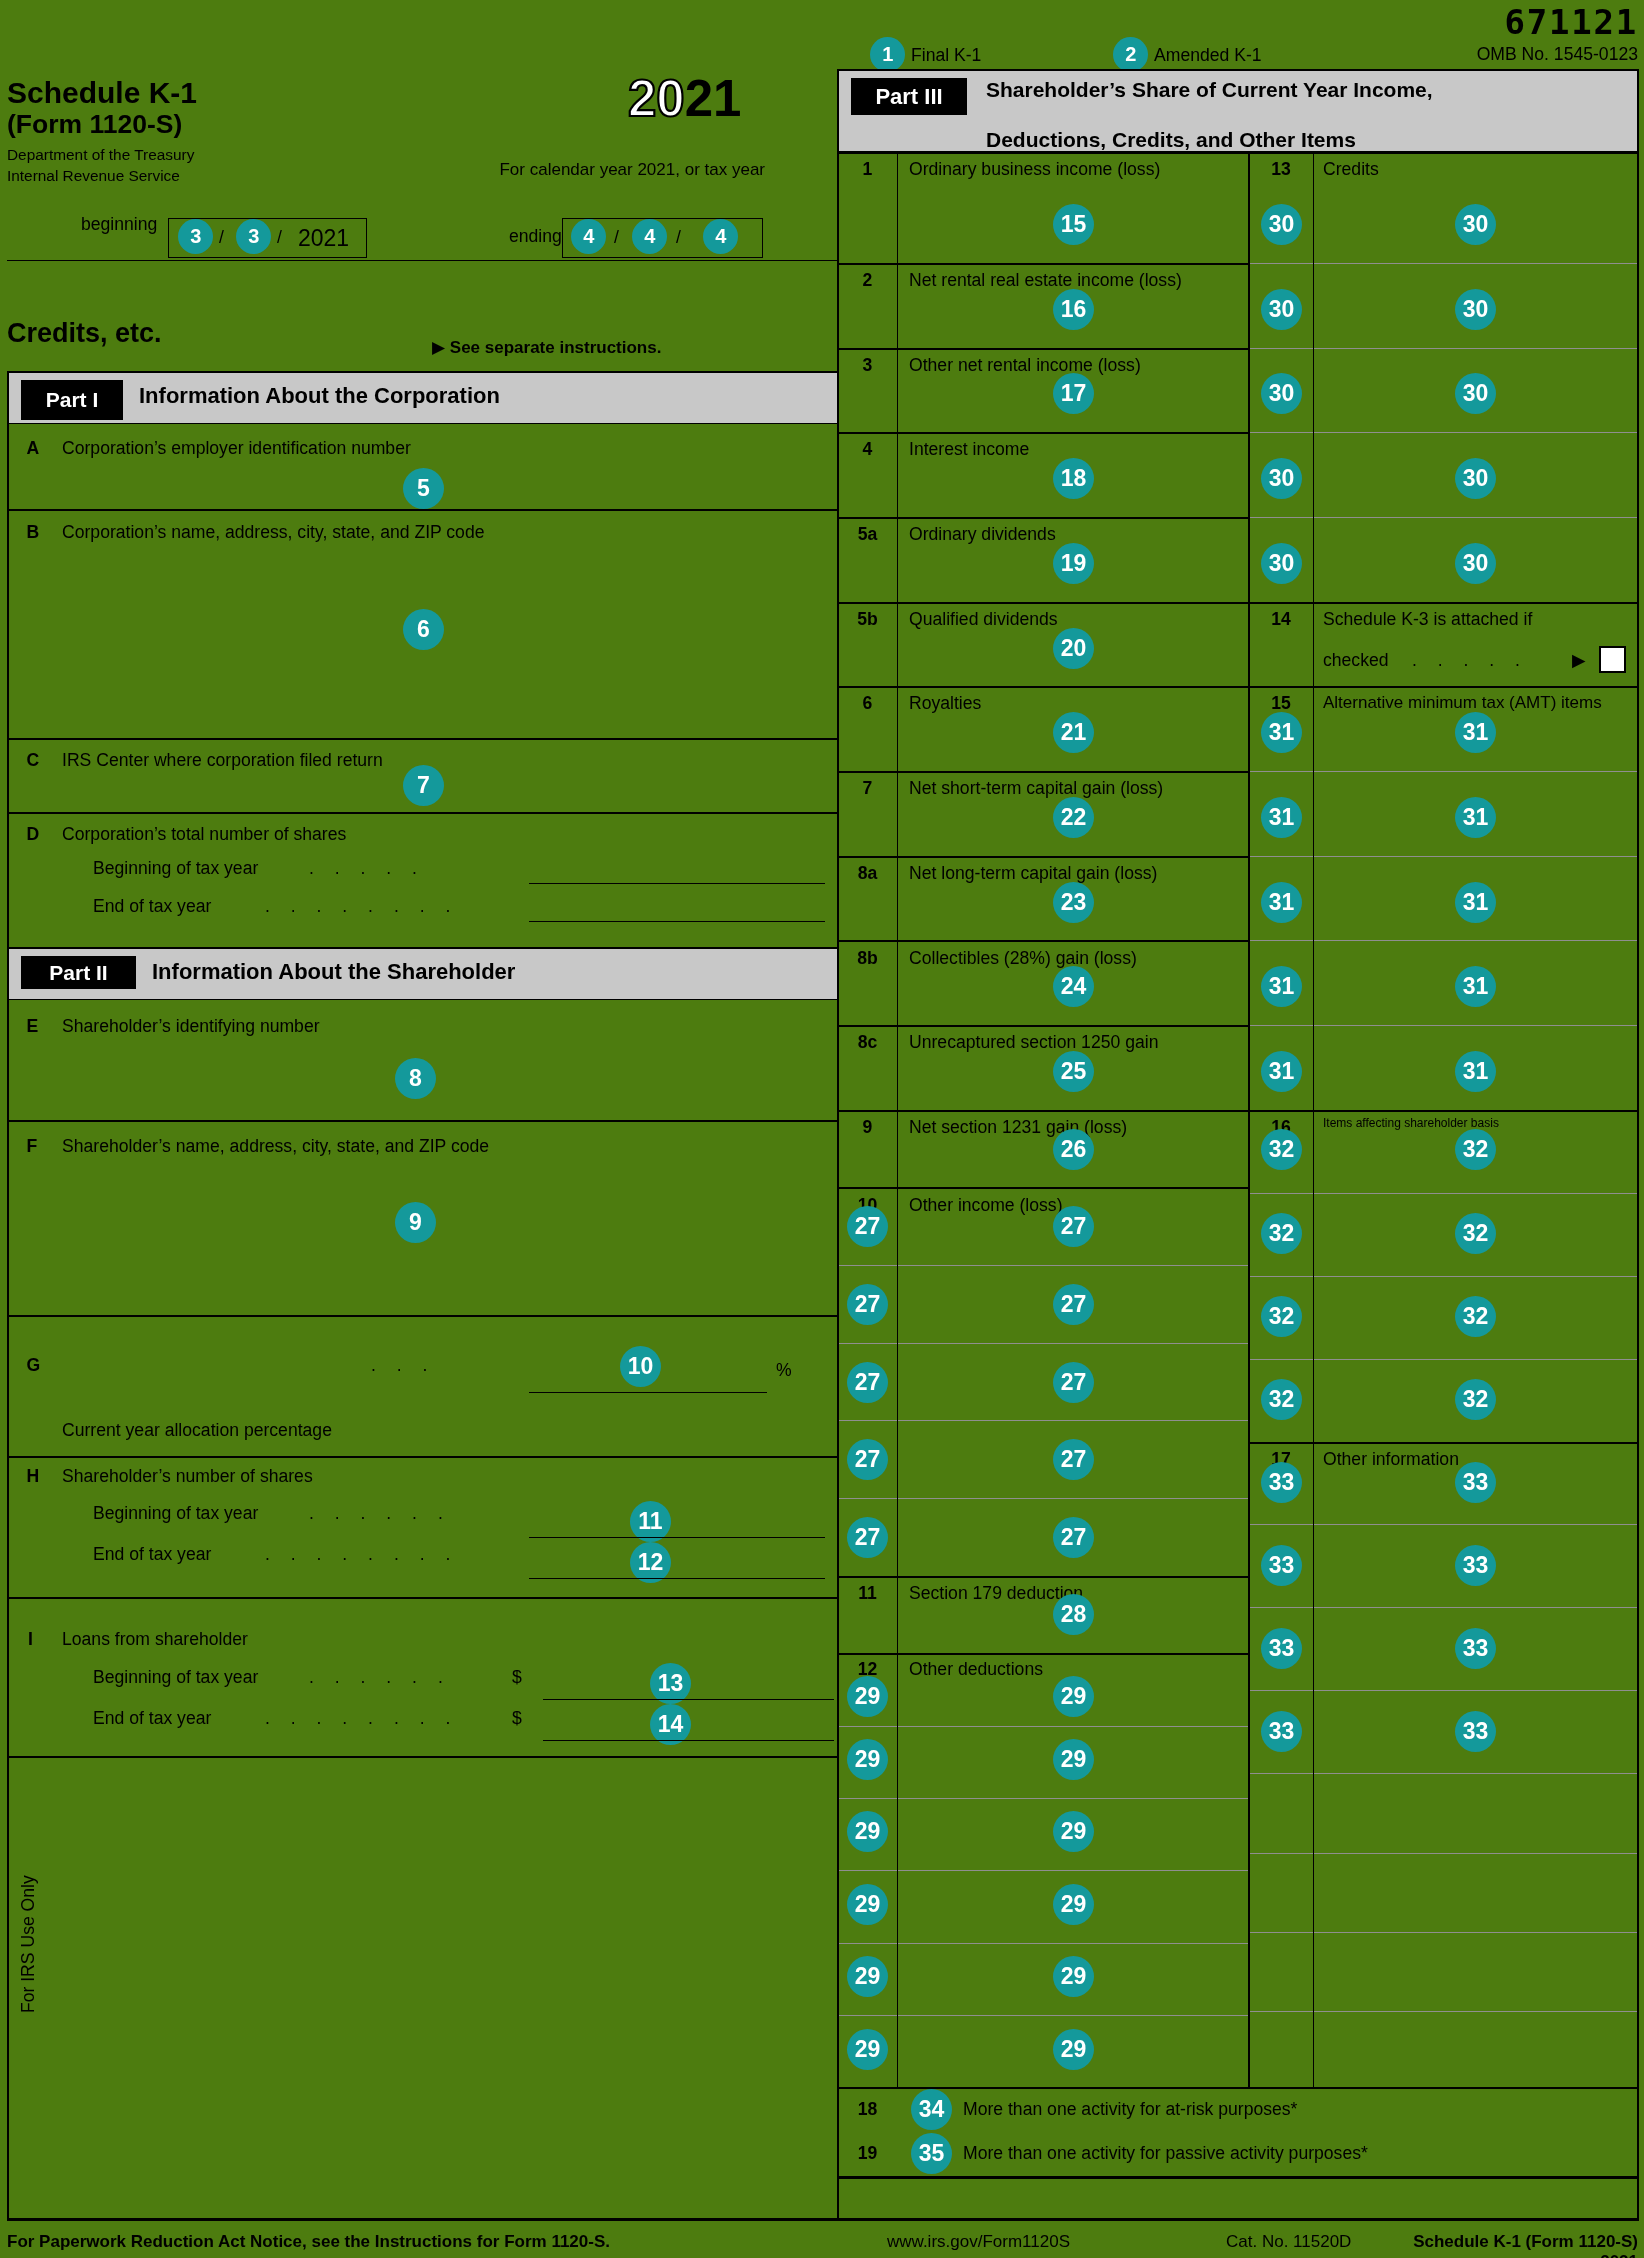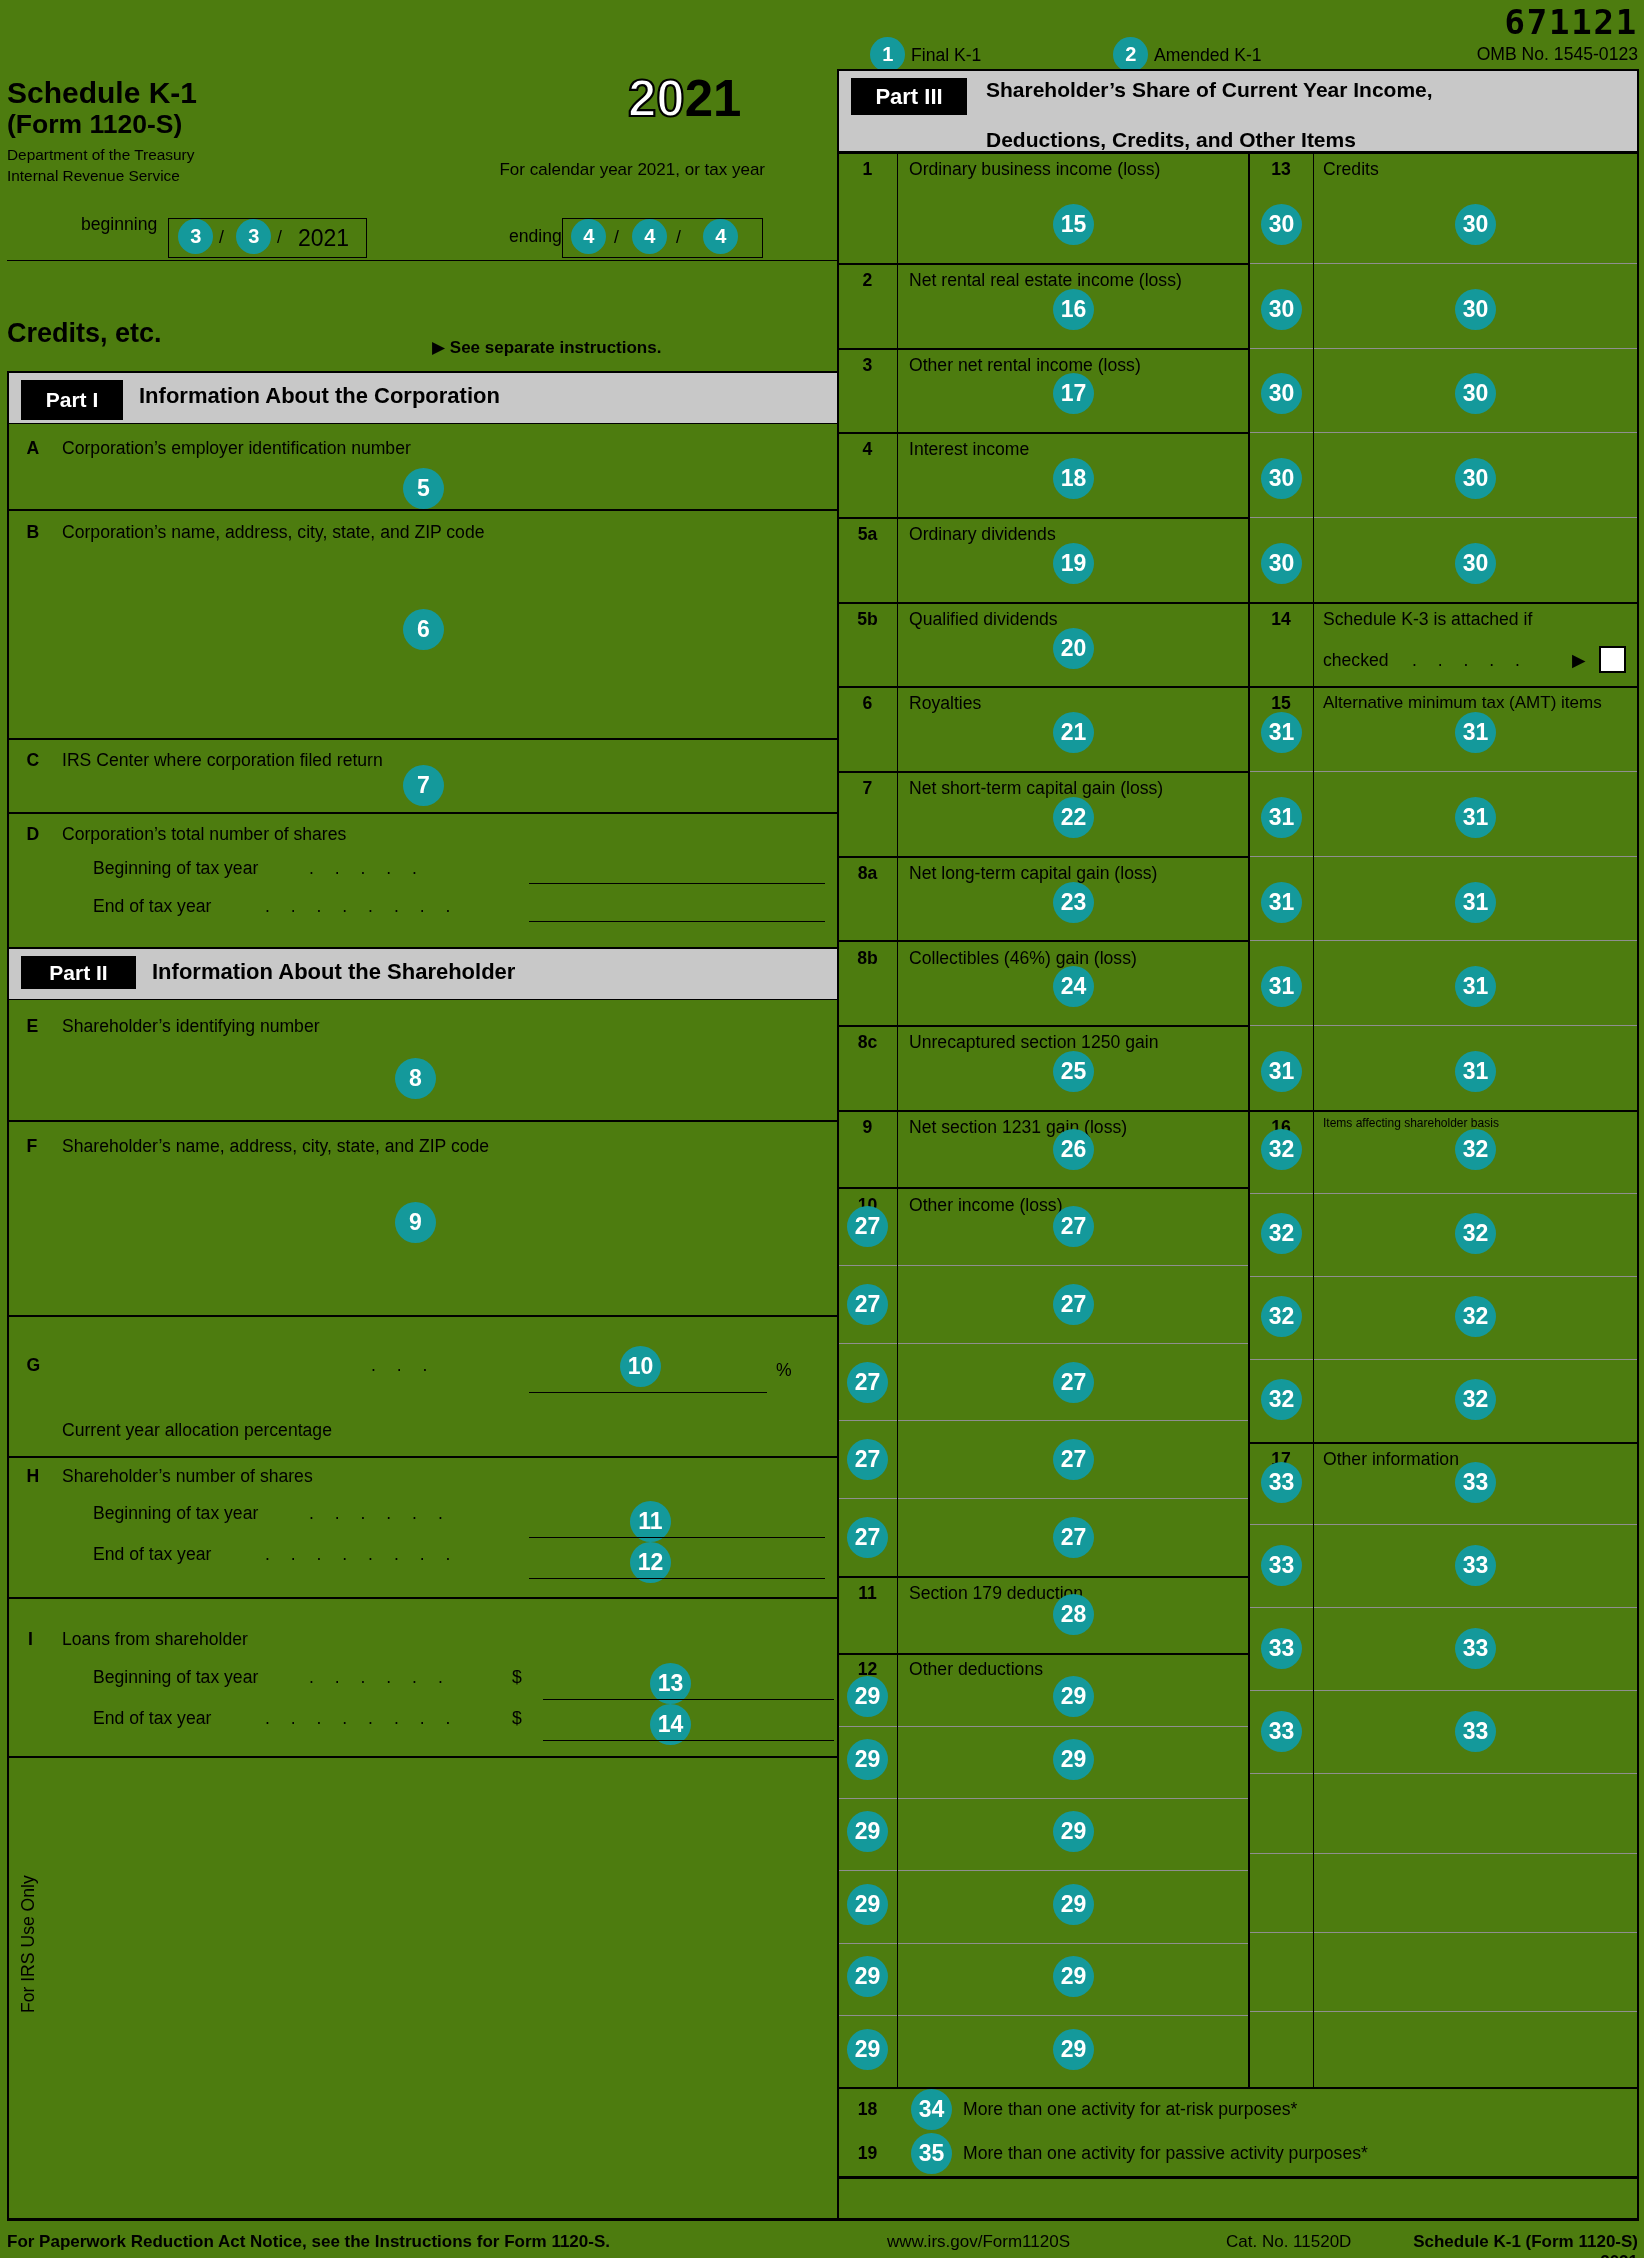--- a/index.html
+++ b/index.html
@@ -185,21 +185,21 @@
 
   <div class="abs t b ctr" style="left:838px;top:778px;width:59px;">7</div>
   <div class="abs t" style="left:909px;top:778px;">Net short-term capital gain (loss)</div>
   <div class="circ" style="left:1073px;top:817px;">22</div>
 
   <div class="abs t b ctr" style="left:838px;top:863px;width:59px;">8a</div>
   <div class="abs t" style="left:909px;top:863px;">Net long-term capital gain (loss)</div>
   <div class="circ" style="left:1073px;top:902px;">23</div>
 
   <div class="abs t b ctr" style="left:838px;top:948px;width:59px;">8b</div>
-  <div class="abs t" style="left:909px;top:948px;">Collectibles (46%) gain (loss)</div>
+  <div class="abs t" style="left:909px;top:948px;">Collectibles (28%) gain (loss)</div>
   <div class="circ" style="left:1073px;top:986px;">24</div>
 
   <div class="abs t b ctr" style="left:838px;top:1032px;width:59px;">8c</div>
   <div class="abs t" style="left:909px;top:1032px;">Unrecaptured section 1250 gain</div>
   <div class="circ" style="left:1073px;top:1071px;">25</div>
 
   <div class="abs t b ctr" style="left:838px;top:1117px;width:59px;">9</div>
   <div class="abs t" style="left:909px;top:1117px;">Net section 1231 gain (loss)</div>
   <div class="circ" style="left:1073px;top:1149px;">26</div>
 

